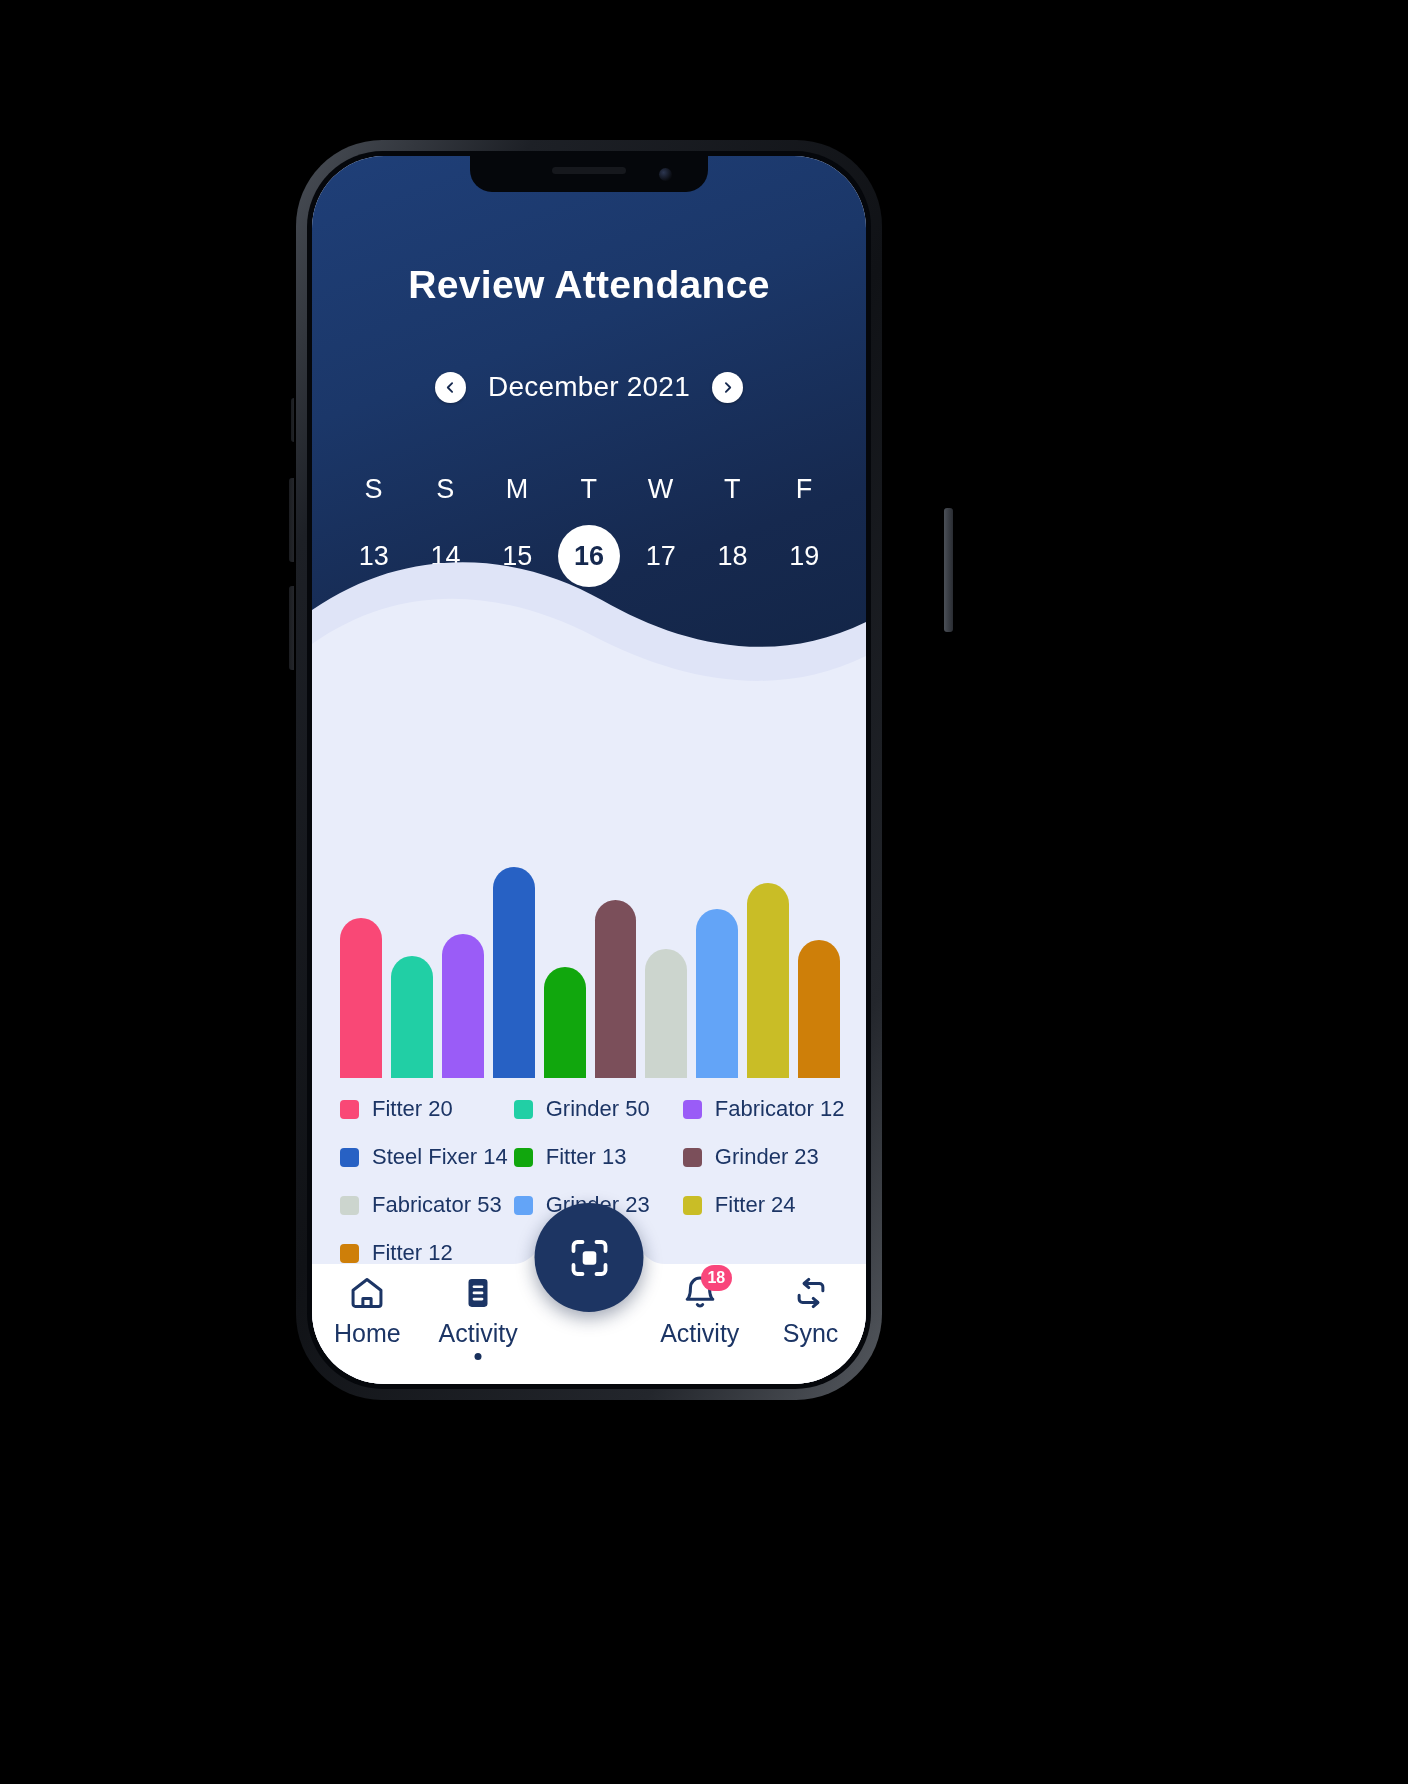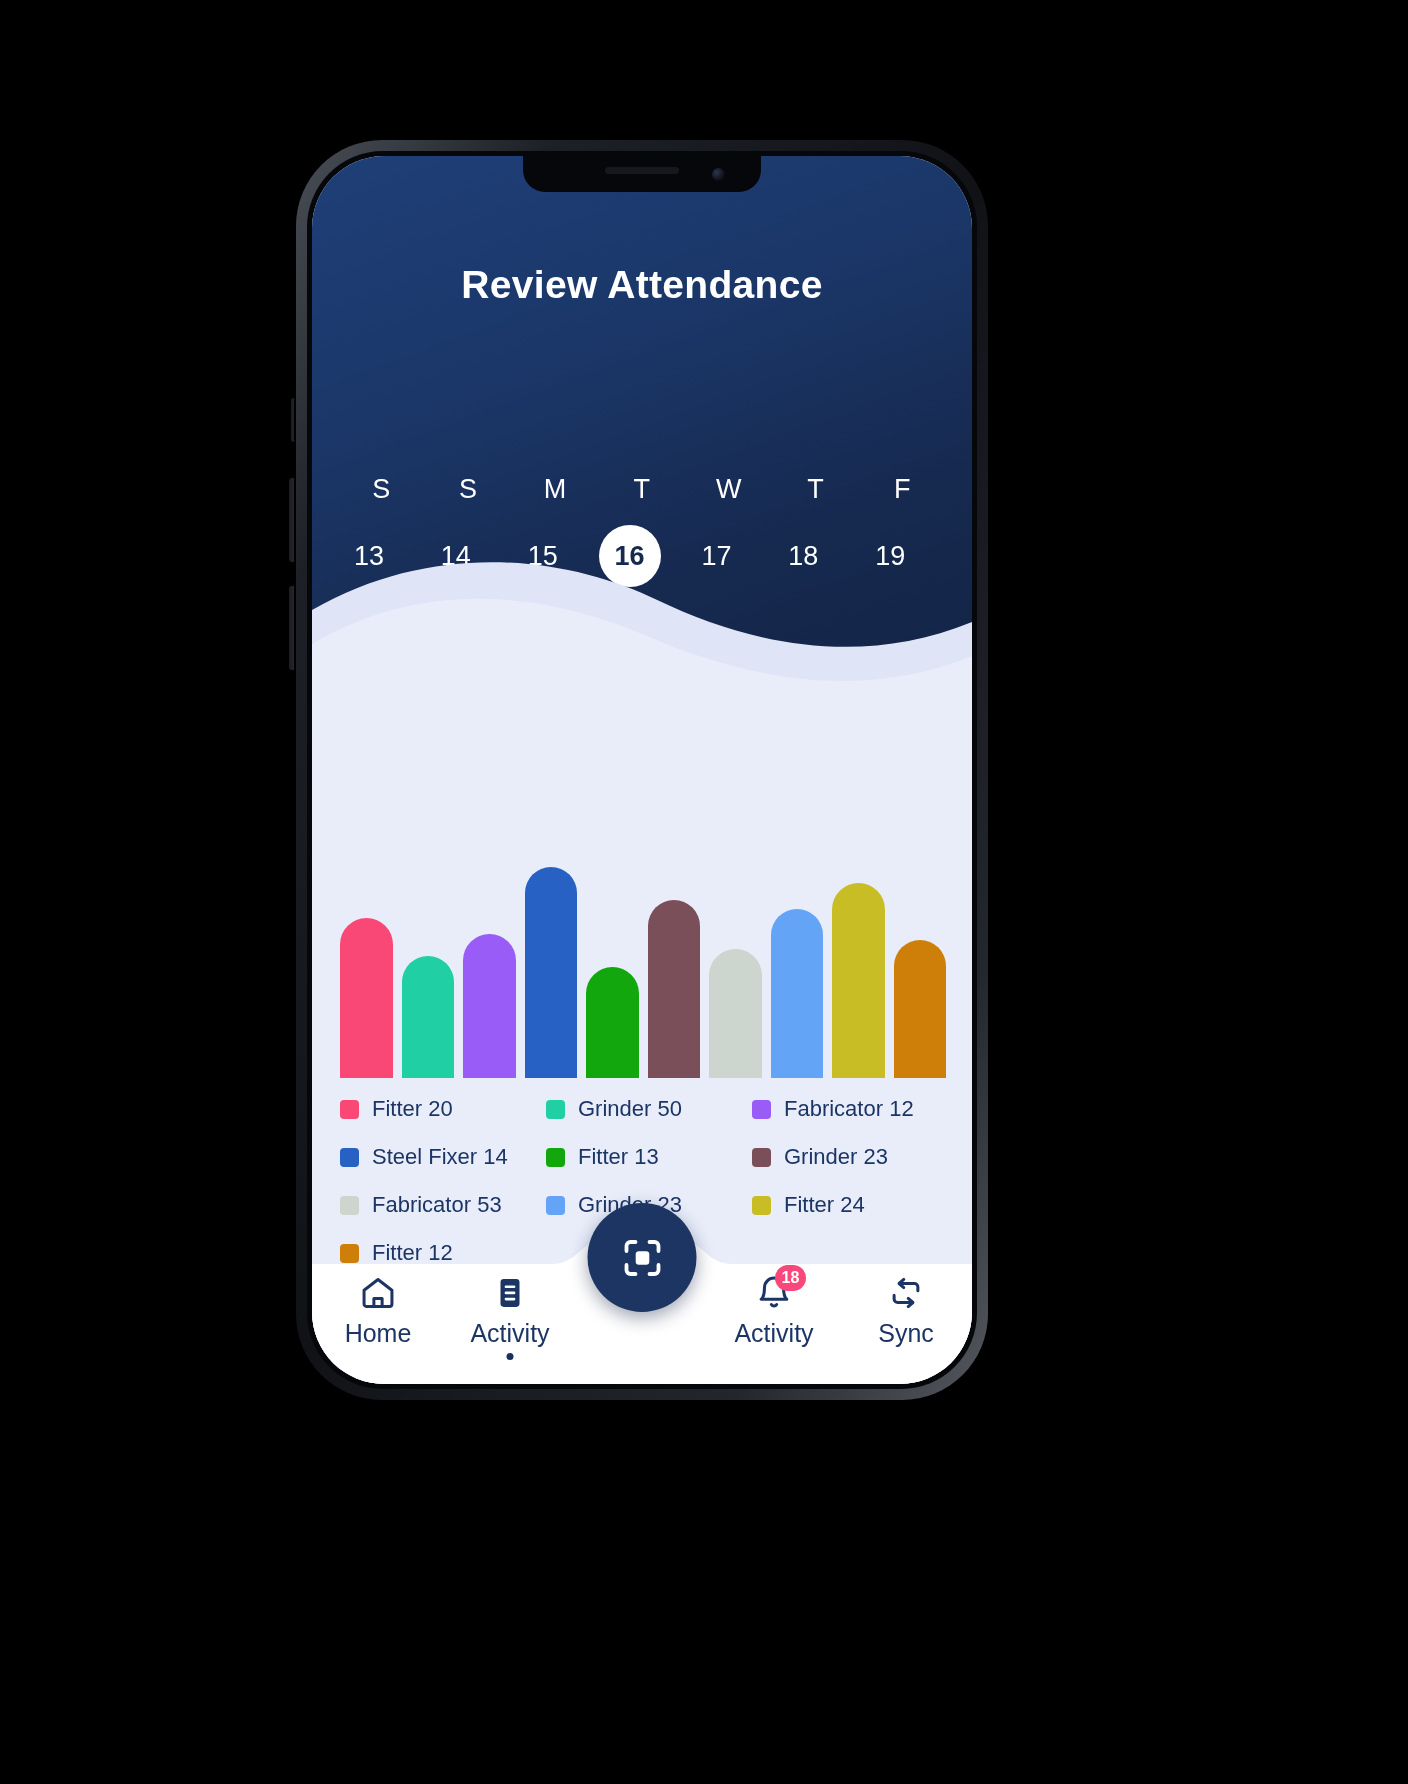--- a/index.html
+++ b/index.html
@@ -7,21 +7,21 @@
     width:1408px; height:1784px;
     background:#000; overflow:hidden;
     font-family:"Liberation Sans", sans-serif;
   }
 
   
   #stage { position:relative; width:1408px; height:1784px; }
 
   .phone-frame {
     position:absolute; left:296px; top:140px;
-    width:692px; height:1260px;
+    width:586px; height:1260px;
     border-radius:86px;
     background:linear-gradient(120deg,#4a4f57 0%,#1d2026 18%,#101216 50%,#23262c 82%,#55595f 100%);
     padding:11px;
     box-shadow:0 0 0 2px #000, 0 30px 70px rgba(0,0,0,.85);
   }
   .phone-inner {
     position:relative; width:100%; height:100%;
     border-radius:76px; background:#05070b; padding:5px;
   }
   .screen {
@@ -76,21 +76,21 @@
   }
   .chev svg { width:13px; height:13px; }
   .month-label { color:#fff; font-size:28px; letter-spacing:.2px; }
 
   .week { position:absolute; top:318px; left:0; width:100%; padding:0 26px; }
   .week-row { display:flex; }
   .week-cell { flex:1; text-align:center; }
   .dow { color:#fff; font-size:27px; font-weight:300; letter-spacing:.5px; }
   .dates-row { display:flex; margin-top:20px; }
   .date-cell {
-    flex:1; display:flex; align-items:center; justify-content:flex-start;
+    flex:1; display:flex; align-items:center; justify-content:center;
     height:62px; cursor:pointer;
   }
   .date-val {
     width:62px; height:62px; border-radius:50%;
     display:flex; align-items:center; justify-content:center;
     color:#fff; font-size:27px;
   }
   .date-val.sel { background:#fff; color:#16294f; font-weight:bold; }
 
   
@@ -180,20 +180,33 @@
 
       <div class="notch">
         <div class="speaker"></div>
         <div class="camera"></div>
       </div>
 
       <div class="header">
 
         <div class="header-title">Review Attendance</div>
 
+        <div class="month-row">
+          <div class="chev">
+            <svg viewBox="0 0 24 24" fill="none" stroke="#16294f" stroke-width="3.4" stroke-linecap="round" stroke-linejoin="round">
+              <polyline points="15,4 7,12 15,20"></polyline>
+            </svg>
+          </div>
+          <div class="month-label">December 2021</div>
+          <div class="chev">
+            <svg viewBox="0 0 24 24" fill="none" stroke="#16294f" stroke-width="3.4" stroke-linecap="round" stroke-linejoin="round">
+              <polyline points="9,4 17,12 9,20"></polyline>
+            </svg>
+          </div>
+        </div>
 
         <div class="week">
           <div class="week-row">
             <div class="week-cell">
               <div class="dow">S</div>
                 </div>
             <div class="week-cell">
               <div class="dow">S</div>
                 </div>
             <div class="week-cell">

